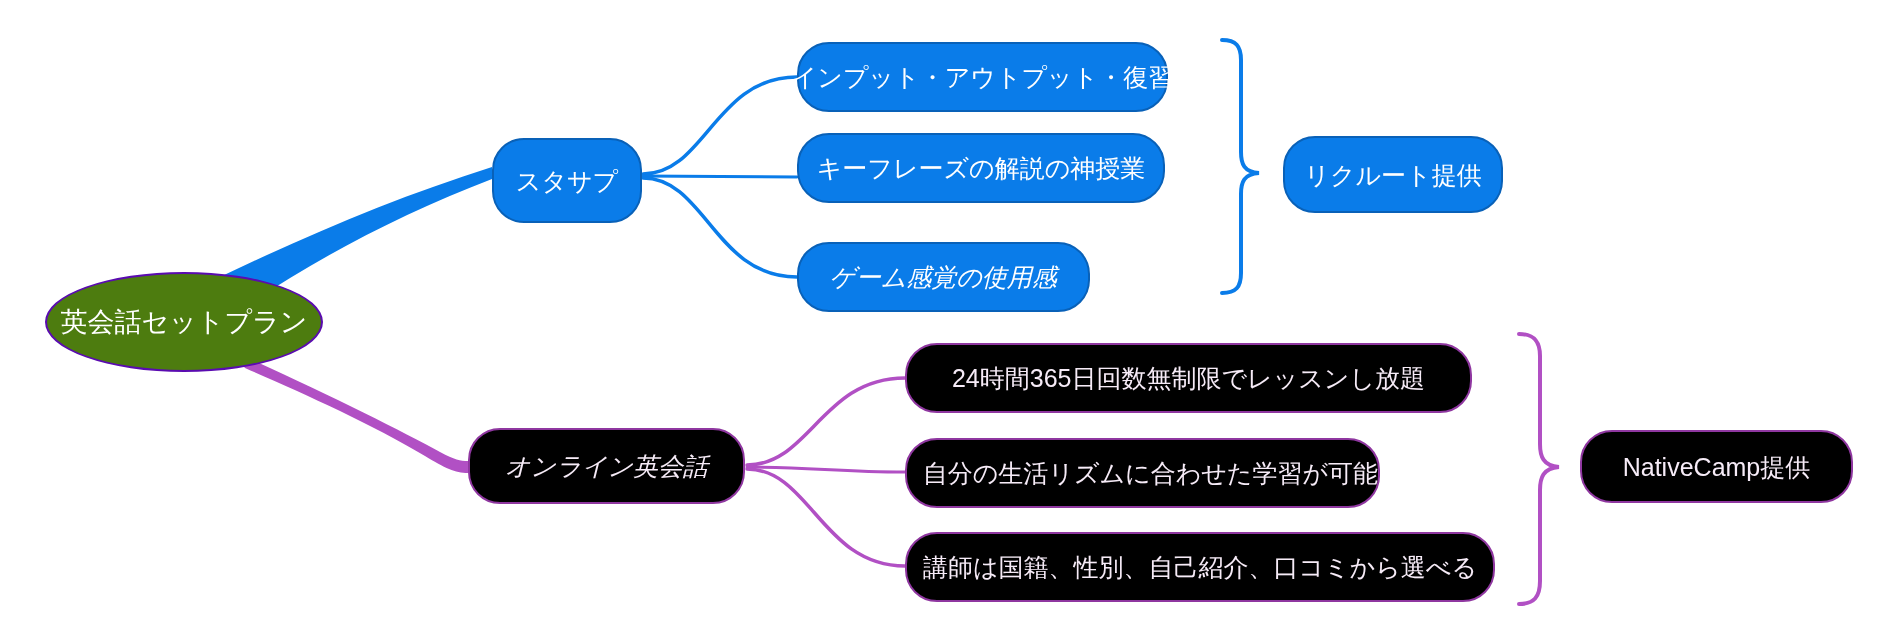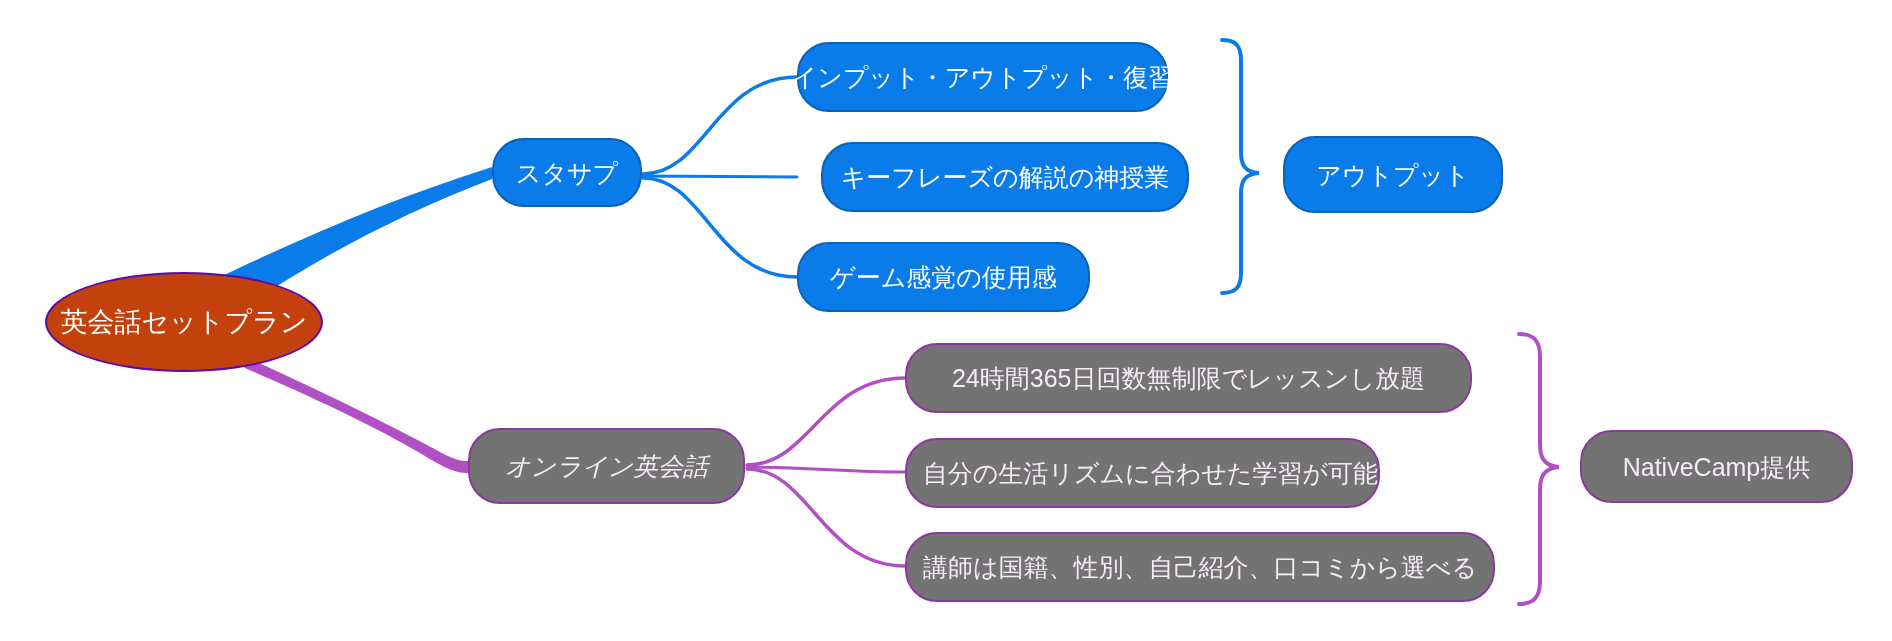--- a/index.html
+++ b/index.html
@@ -28,37 +28,37 @@
     line-height: 1.2;
     white-space: nowrap;
     cursor: default;
   }
   .blue {
     background: #0a7ce9;
     border: 2px solid #0961b8;
     color: #ffffff;
   }
   .magenta {
-    background: #737373;
+    background: #000000;
     border: 2px solid #8f37a0;
     color: #f6ebf7;
   }
   .root {
-    background: #c2410c;
+    background: #4d7c0f;
     border: 2px solid #5a0bb0;
     border-radius: 50%;
     color: #ffffff;
     font-size: 27px;
   }
   
   #node-root       { left: 45px;   top: 272px; width: 278px; height: 100px; }
-  #node-sutasapu   { left: 492px;  top: 138px; width: 150px; height: 69px;  }
+  #node-sutasapu   { left: 492px;  top: 138px; width: 150px; height: 85px;  }
   #node-b1         { left: 797px;  top: 42px;  width: 371px; height: 70px;  }
-  #node-b2         { left: 797px;  top: 142px; width: 368px; height: 70px; margin-left: 24px;  }
-  #node-b3         { left: 797px;  top: 242px; width: 293px; height: 70px;  }
+  #node-b2         { left: 797px;  top: 133px; width: 368px; height: 70px;  }
+  #node-b3         { left: 797px;  top: 242px; width: 293px; height: 70px; font-style: italic;  }
   #node-recruit    { left: 1283px; top: 136px; width: 220px; height: 77px;  }
   #node-online     { left: 468px;  top: 428px; width: 277px; height: 76px; font-style: italic;  }
   #node-m1         { left: 905px;  top: 343px; width: 567px; height: 70px;  }
   #node-m2         { left: 905px;  top: 438px; width: 475px; height: 70px; justify-content: flex-end;  }
   #node-m3         { left: 905px;  top: 532px; width: 590px; height: 70px;  }
   #node-nativecamp { left: 1580px; top: 430px; width: 273px; height: 73px; align-items: center;  }
 </style>
 </head>
 <body>
 
@@ -93,21 +93,21 @@
   <div class="node blue" id="node-b1">
     <span>インプット・アウトプット・復習</span>
   </div>
   <div class="node blue" id="node-b2">
     <span>キーフレーズの解説の神授業</span>
   </div>
   <div class="node blue" id="node-b3">
     <span>ゲーム感覚の使用感</span>
   </div>
   <div class="node blue" id="node-recruit">
-    <span>アウトプット</span>
+    <span>リクルート提供</span>
   </div>
 
   <div class="node magenta" id="node-online">
     <span>オンライン英会話</span>
   </div>
   <div class="node magenta" id="node-m1">
     <span>24時間365日回数無制限でレッスンし放題</span>
   </div>
   <div class="node magenta" id="node-m2">
     <span>自分の生活リズムに合わせた学習が可能</span>

